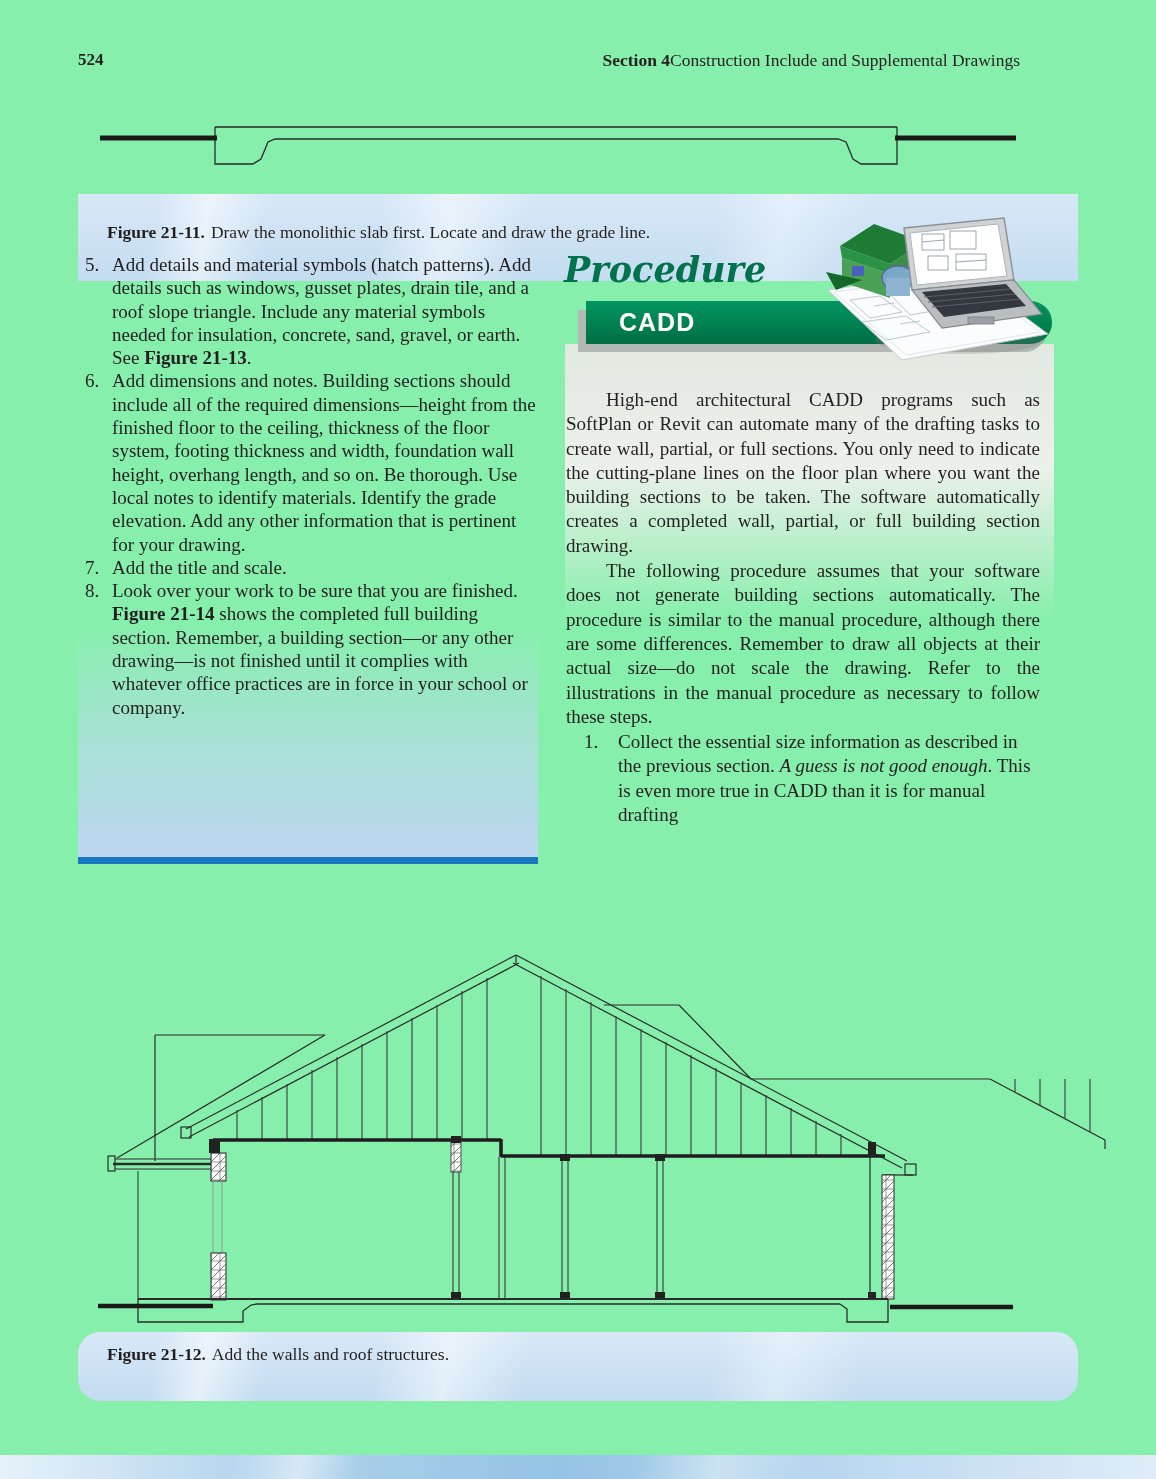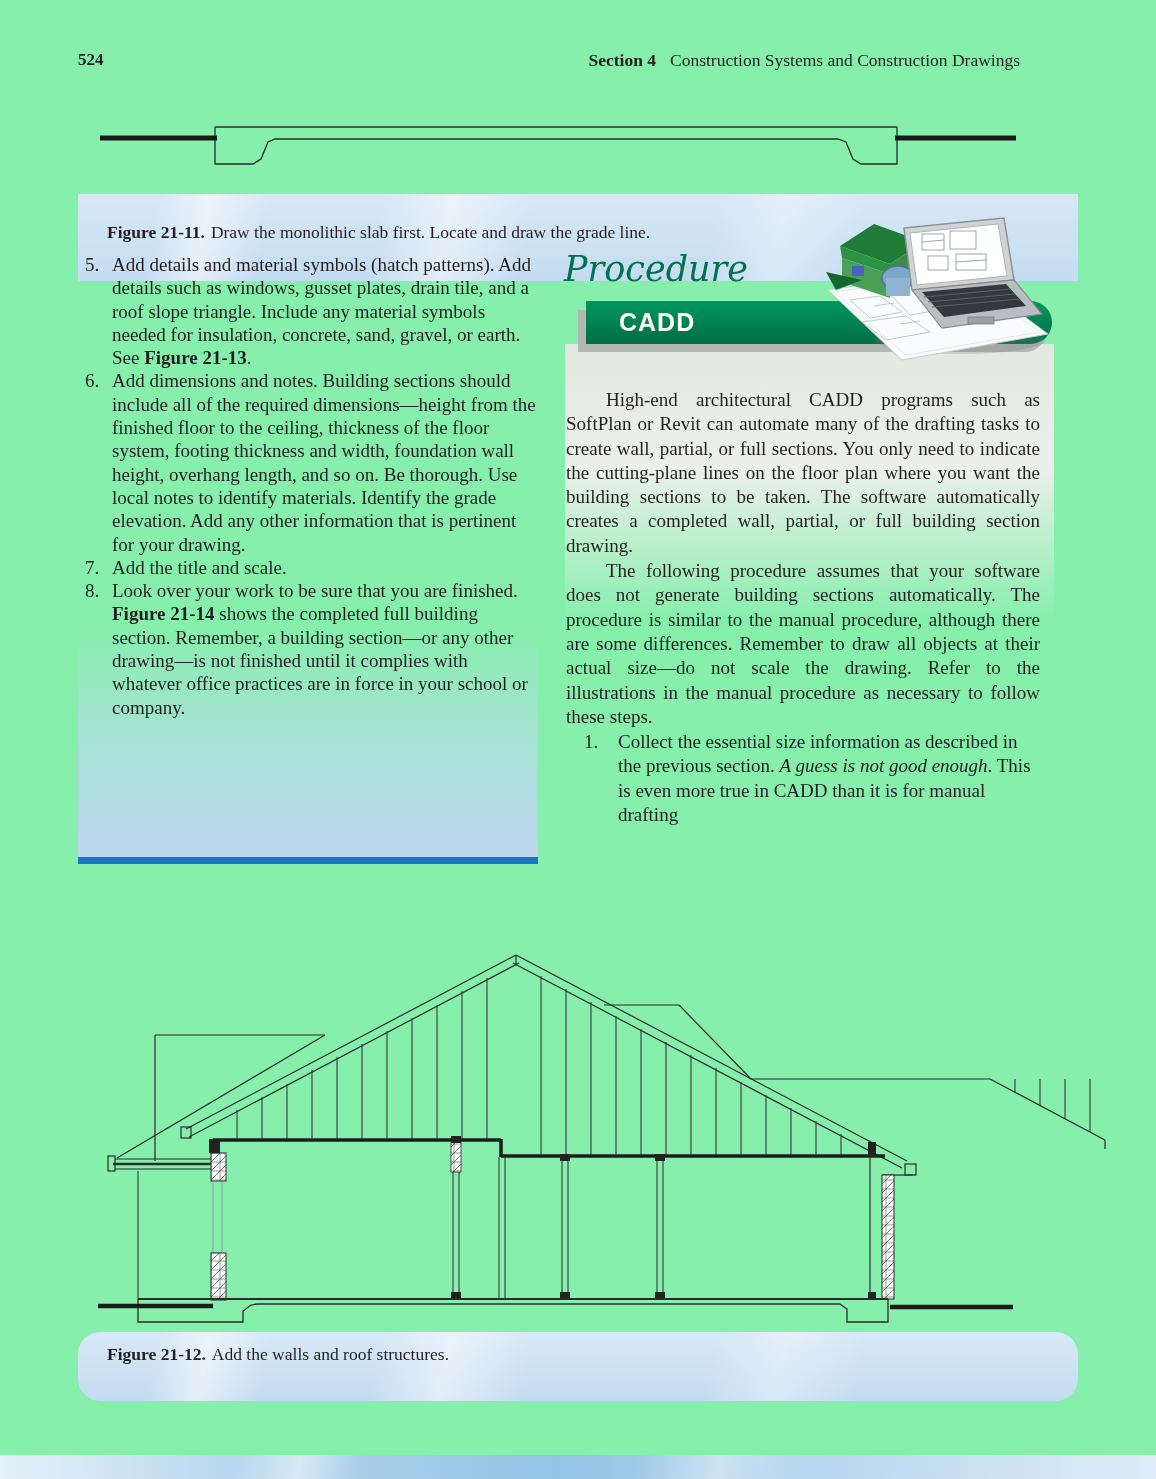--- a/index.html
+++ b/index.html
@@ -2,21 +2,21 @@
 <html style="--banner_green: #00814F; --procedure_green: #00724C; --heading_green: #128A56; --caption_blue: #CBDFF2; --rule_blue: #1878BF; --line_ink: #2B2B2B;"><head>
 <meta charset="utf-8">
 <style>
   html,body{margin:0;padding:0;background:#ffffff;}
   .page{position:relative;width:1156px;height:1479px;background:#86efac;overflow:hidden;
         font-family:"Liberation Serif",serif;color:#231f20;}
 
   
   .hdr-num{position:absolute;left:78px;top:50px;font-size:17px;font-weight:bold;}
   .hdr-title{position:absolute;top:50px;right:136px;font-size:17.5px;white-space:nowrap;}
-  .hdr-title b{margin-right:14px;}
+  .hdr-title b{}
 
   
   .figcap{position:absolute;left:78px;width:1000px;box-sizing:border-box;padding:0 29px;
           font-size:17.5px;line-height:22px;
           background-image:
             linear-gradient(100deg, rgba(255,255,255,0) 8%, rgba(255,255,255,.55) 13%, rgba(255,255,255,0) 19%,
                             rgba(255,255,255,0) 30%, rgba(255,255,255,.5) 37%, rgba(255,255,255,0) 45%,
                             rgba(255,255,255,0) 63%, rgba(255,255,255,.35) 70%, rgba(255,255,255,0) 78%),
             linear-gradient(180deg,#d8e8f7,#c3dcf1);}
   .figcap b{margin-right:6px;}
@@ -27,21 +27,21 @@
   .left-grad{position:absolute;left:78px;top:626px;width:460px;height:231px;
              background:linear-gradient(180deg,rgba(198,221,243,0) 0%,rgba(190,216,241,.55) 45%,#bcd6f0 100%);}
   .left-rule{position:absolute;left:78px;top:857px;width:460px;height:7px;background:var(--rule_blue,#1878bf);}
   .leftcol{position:absolute;left:78px;top:253px;width:460px;font-size:19px;line-height:23.3px;z-index:1;}
   .leftcol .li{display:flex;}
   .leftcol .num{flex:0 0 34px;box-sizing:border-box;padding-left:7px;}
   .leftcol .txt{flex:1;}
 
   
   .proc-title{position:absolute;left:564px;top:249px;z-index:2;
-              font-family:"DejaVu Serif",serif;font-style:italic;font-weight:normal;
+              font-family:"DejaVu Serif",serif;font-style:italic;font-weight:bold;
               font-size:35px;color:var(--procedure_green,#00724c);}
   .banner-shadow{position:absolute;left:578px;top:310px;width:468px;height:42px;
                  border-radius:0 21px 21px 0;background:#b2b9b5;z-index:1;}
   .banner{position:absolute;left:586px;top:301px;width:466px;height:43px;z-index:2;
           border-radius:0 22px 22px 0;box-sizing:border-box;padding-left:33px;
           background:linear-gradient(180deg,#019560 0%,#00814f 55%,#006c45 100%);
           color:#fff;font-family:"Liberation Sans",sans-serif;font-weight:bold;
           font-size:25px;line-height:43px;letter-spacing:1px;}
   .panel{position:absolute;left:565px;top:344px;width:489px;height:276px;
          background:linear-gradient(180deg,#e2e9e1 0%,#ecf0ea 45%,rgba(255,255,255,0) 100%);}
@@ -66,21 +66,21 @@
                         rgba(255,255,255,0) 55%, rgba(255,255,255,.4) 62%, rgba(255,255,255,0) 70%),
         linear-gradient(90deg,#e6f1fa 0%,#b4d4ed 22%,#94c3e4 48%,#bdd9f0 74%,#dfecf8 100%);}
 </style>
 </head>
 <body>
 
 <div class="page">
 
   <div class="hdr-num">524</div>
   <div class="hdr-title">
-    <b>Section 4</b><span>Construction Systems and Construction Drawings</span>
+    <b>Section 4</b><span>Construction Include and Supplemental Drawings</span>
   </div>
 
   <svg class="slabfig" viewBox="0 0 1000 78">
     <g stroke="#2b2b2b" fill="none" stroke-width="1.3">
       <path d="M137,25 L819,25" stroke-width="1.6"></path>
       <path d="M137,25 L137,62 L175,62 L183,57 L190,40 L197,37 L760,37 L768,40 L775,57 L783,62 L819,62 L819,25"></path>
     </g>
     <line x1="22" y1="36" x2="139" y2="36" stroke="#1a1a1a" stroke-width="5"></line>
     <line x1="817" y1="36" x2="938" y2="36" stroke="#1a1a1a" stroke-width="5"></line>
   </svg>

